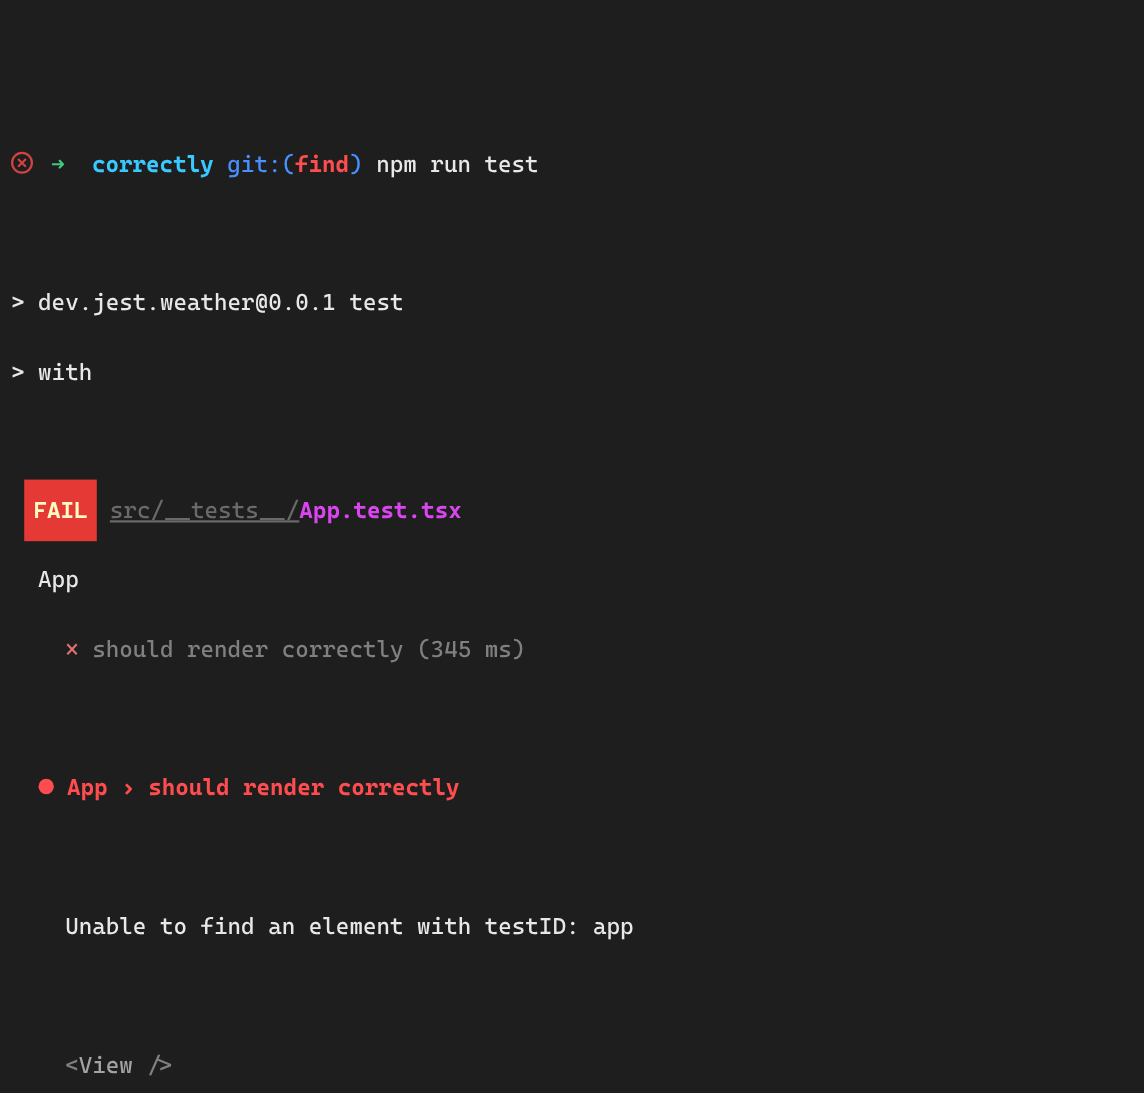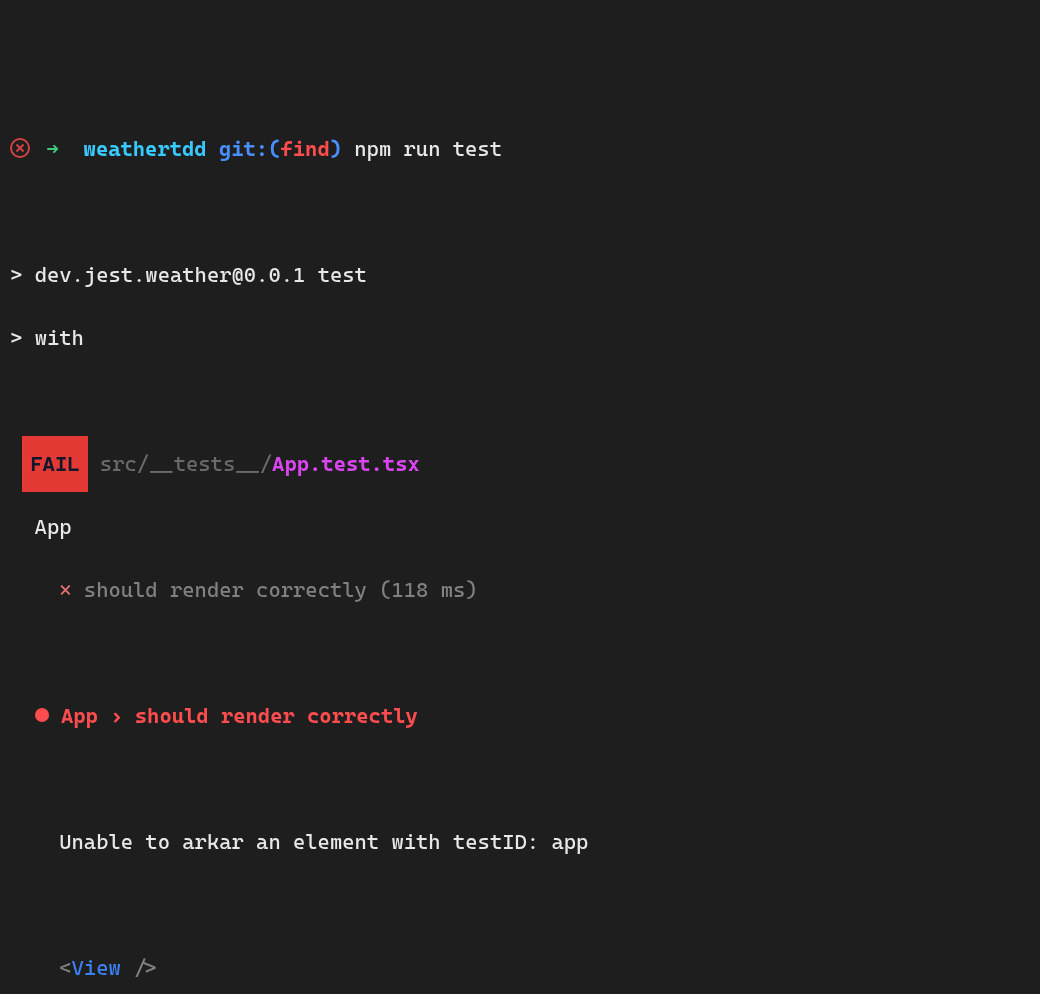--- a/index.html
+++ b/index.html
@@ -31,60 +31,60 @@
     width: 10px;
     height: 2px;
     background: #d14343;
     top: 7px;
     left: 3px;
   }
   .prompt-icon-red::before { transform: rotate(45deg); }
   .prompt-icon-red::after { transform: rotate(-45deg); }
   .arrow-green { color: #3ec97d; font-weight: bold; }
   .cyan { color: #38c9ff; font-weight: bold; }
-  .blue { color: #4a8fff; font-weight: bold; }
+  .blue { color: #4a8fff; font-weight: normal; }
   .red { color: #ff4d4f; font-weight: bold; }
   .gray { color: #808080; }
-  .dimgray { color: #6a6a6a; }
+  .dimgray { color: #6a6a6a; text-decoration: underline; }
   .white { color: #e8e8e8; }
   .whitebold { color: #d946ef; font-weight: bold; }
   .fail-badge {
     background: #e53935;
-    color: #0f172a;
+    color: #fef9c3;
     font-weight: bold;
     padding: 16px 8px;
   }
   .red-x { color: #e57272; }
   .bullet-red {
     display: inline-block;
     width: 14px;
     height: 14px;
     background: #ff4d4f;
     border-radius: 50%;
     vertical-align: 1px;
   }
-  .teal { color: #3b82f6; }
+  .teal { color: #a3a3a3; }
 </style>
 </head>
 <body>
 
 
 
-<div class="line"><span class="prompt-icon-red"></span> <span class="arrow-green">➜</span>  <span class="cyan">weathertdd</span> <span class="blue">git:(</span><span class="red">find</span><span class="blue">)</span> <span class="white">npm run test</span></div>
+<div class="line"><span class="prompt-icon-red"></span> <span class="arrow-green">➜</span>  <span class="cyan">correctly</span> <span class="blue">git:(</span><span class="red">find</span><span class="blue">)</span> <span class="white">npm run test</span></div>
 <div class="line"> </div>
 <div class="line"><span class="white">&gt;</span> <span class="white">dev.jest.weather@0.0.1 test</span></div>
 <div class="line"><span class="white">&gt;</span> <span class="white">with</span></div>
 <div class="line"> </div>
 <div class="line"> <span class="fail-badge">FAIL</span> <span class="dimgray">src/__tests__/</span><span class="whitebold">App.test.tsx</span></div>
 <div class="line">  <span class="white">App</span></div>
-<div class="line">    <span class="red-x">×</span> <span class="gray">should render correctly</span> <span class="gray">(118 ms)</span></div>
+<div class="line">    <span class="red-x">×</span> <span class="gray">should render correctly</span> <span class="gray">(345 ms)</span></div>
 <div class="line"> </div>
 <div class="line">  <span class="bullet-red"></span> <span class="red">App</span> <span class="red">›</span> <span class="red">should render correctly</span></div>
 <div class="line"> </div>
-<div class="line">    <span class="white">Unable to arkar an element with testID: app</span></div>
+<div class="line">    <span class="white">Unable to find an element with testID: app</span></div>
 <div class="line"> </div>
 <div class="line">    <span class="gray">&lt;</span><span class="teal">View</span><span class="gray"> /&gt;</span></div>
 
 
 
 
 
 
 
 

